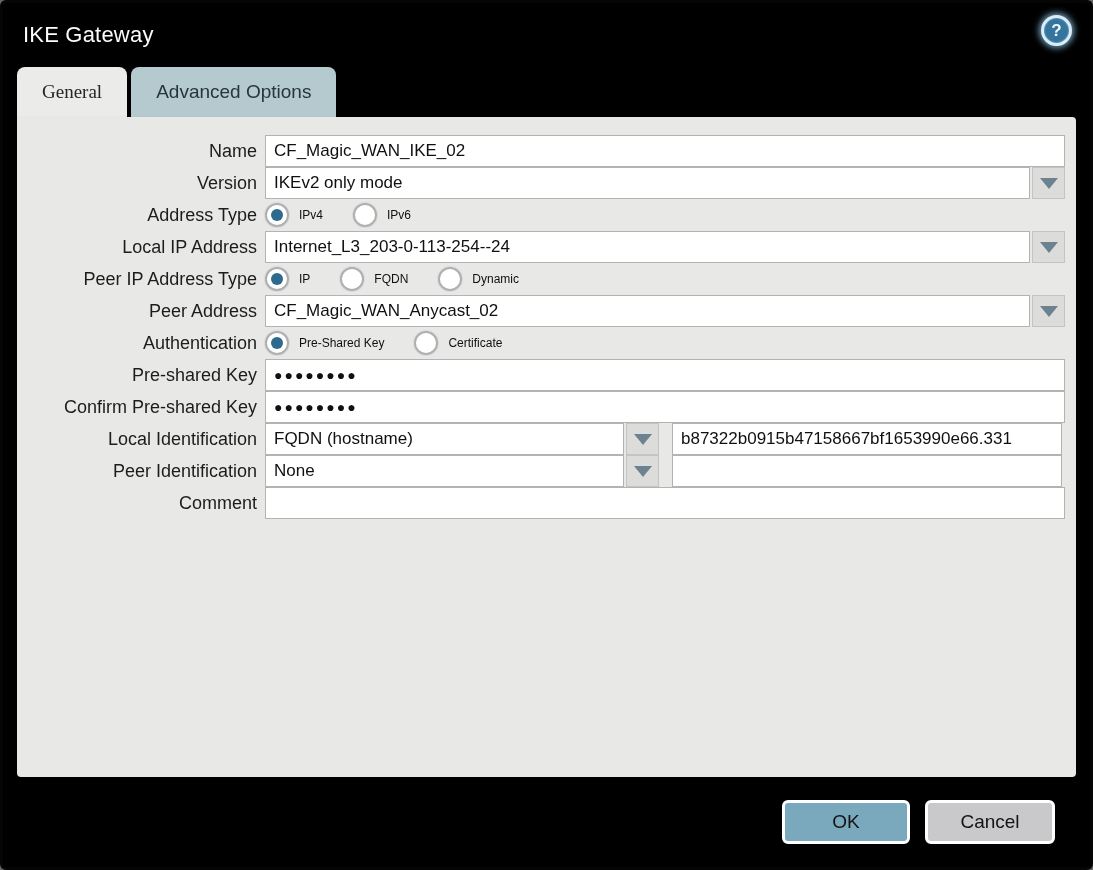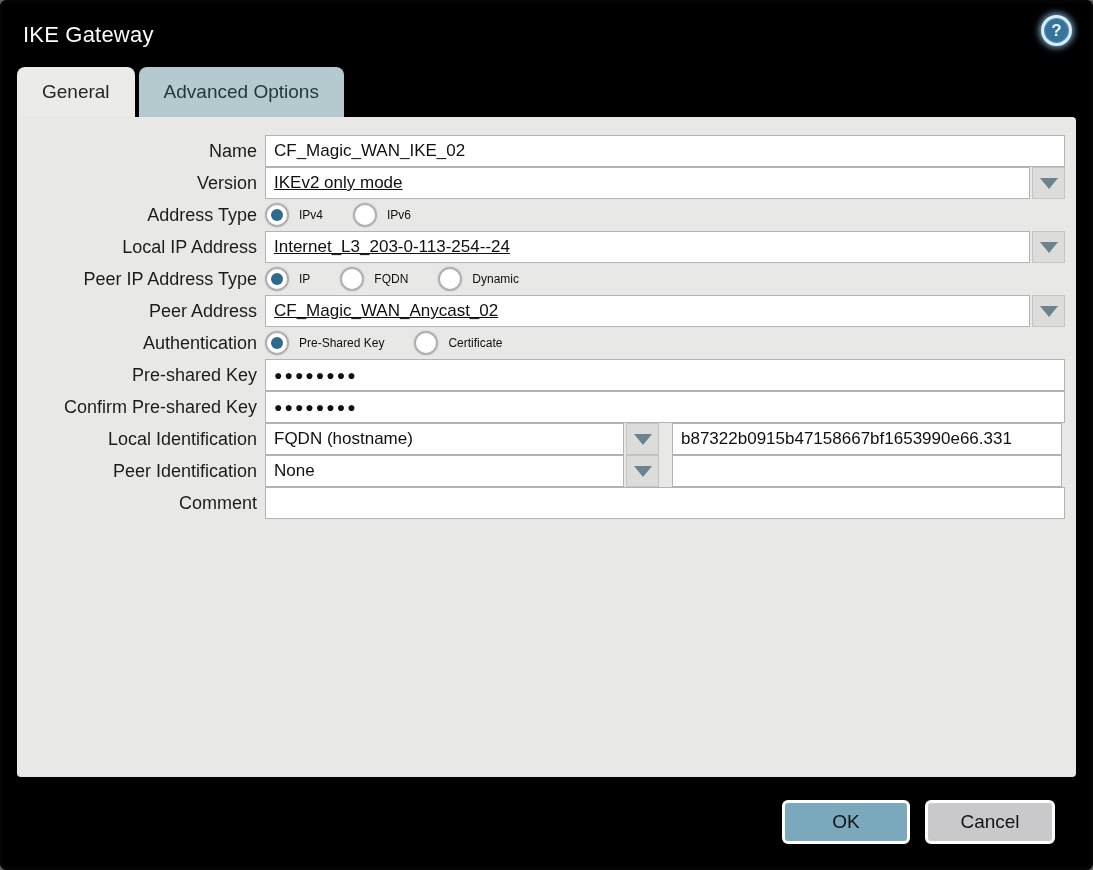--- a/index.html
+++ b/index.html
@@ -13,35 +13,35 @@
   .title{color:#fbfbfb;font-size:22px;letter-spacing:.2px;}
   .help{
     position:absolute;top:12px;right:18px;width:25px;height:25px;border-radius:50%;
     background:#35749c;border:3px solid #d8edfa;
     box-shadow:0 0 6px 2px rgba(150,210,245,.75), inset 0 0 2px rgba(255,255,255,.6);
     color:#eef8ff;font-size:17px;font-weight:bold;
     display:flex;align-items:center;justify-content:center;cursor:pointer;
   }
   .tabs{display:flex;align-items:flex-end;padding-left:14px;height:50px;flex:none;}
   .tab{height:50px;line-height:50px;padding:0 25px;font-size:19px;border-radius:8px 8px 0 0;cursor:pointer;}
-  .tab.active{background:#ebebea;color:#262626;box-shadow:0 -1px 2px rgba(0,0,0,.25);}
+  .tab.active{background:#ebebea;color:#262626;box-shadow:0 -1px 2px rgba(0,0,0,.25);font-family:Liberation Serif, serif;}
   .tab.inactive{background:#b5cacf;color:#27363b;margin-left:4px;box-shadow:0 -1px 2px rgba(0,0,0,.25);}
   .panel{
     margin:0 14px;background:#e8e8e7;height:660px;box-sizing:border-box;
     padding-top:18px;border-radius:0 4px 4px 4px;flex:none;
     box-shadow:0 1px 2px rgba(0,0,0,.3);
   }
   .row{display:flex;align-items:center;height:32px;}
   .lbl{flex:none;width:240px;text-align:right;margin-right:8px;font-size:18px;color:#1c1c1c;}
   .inp{
     height:32px;box-sizing:border-box;border:1px solid #b3b3b3;background:#fff;
     font-family:"Liberation Sans",sans-serif;font-size:17px;padding:0 8px;color:#101010;outline:none;
   }
   .w-full{width:800px;}
-  .w-dd{width:765px;text-decoration:underline;}
+  .w-dd{width:765px;}
   .w-sel{width:359px;}
   .w-id{width:390px;margin-left:13px;}
   .pw{font-size:14px;letter-spacing:2px;}
   .dd-btn{
     width:33px;height:32px;box-sizing:border-box;margin-left:2px;flex:none;
     background:#dcdcdb;border:1px solid #c4c4c3;display:flex;align-items:center;justify-content:center;
     padding:0;cursor:pointer;
   }
   .tri{width:0;height:0;border-left:9px solid transparent;border-right:9px solid transparent;border-top:11px solid #6c828f;}
   .radios{display:flex;align-items:center;}

